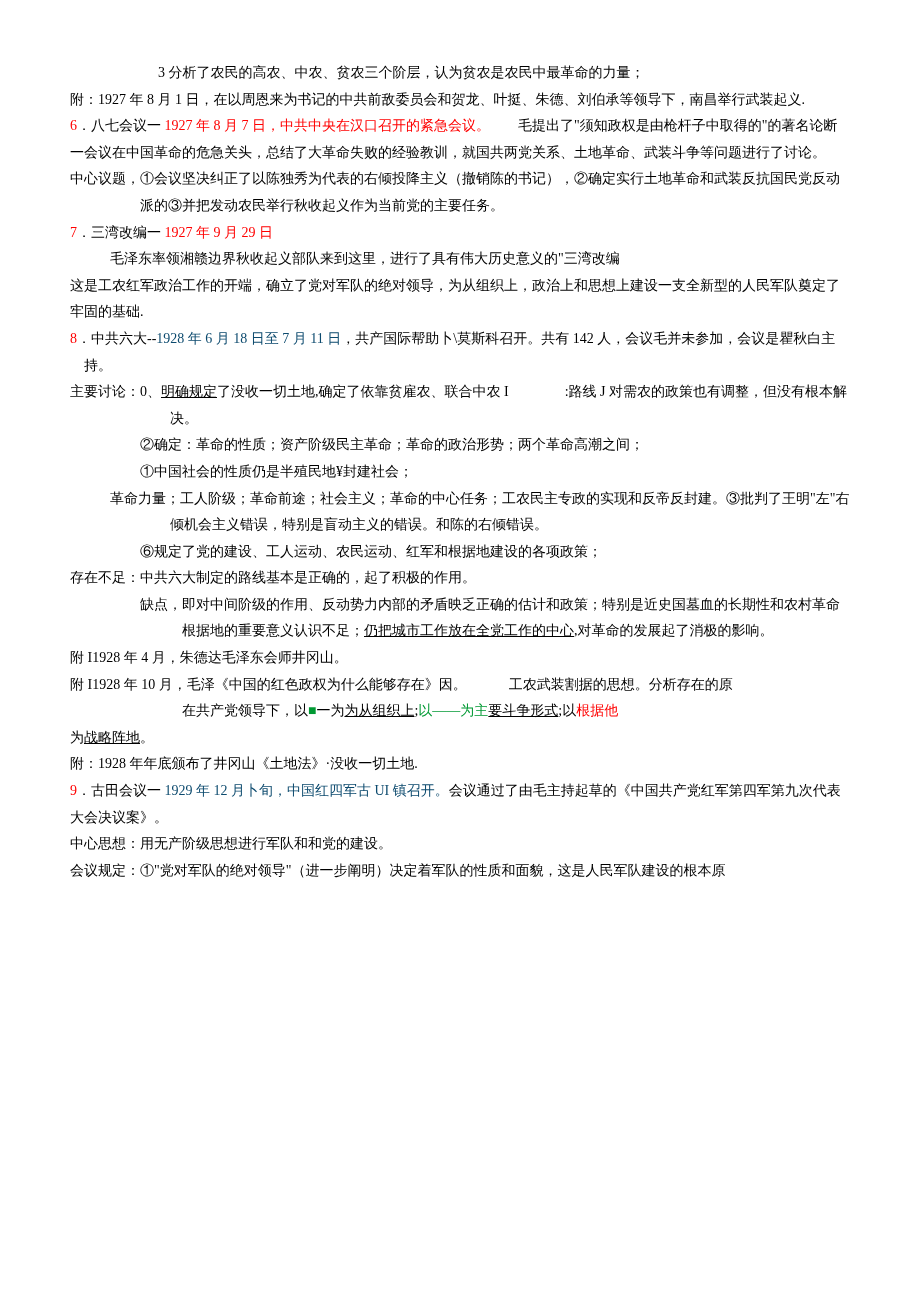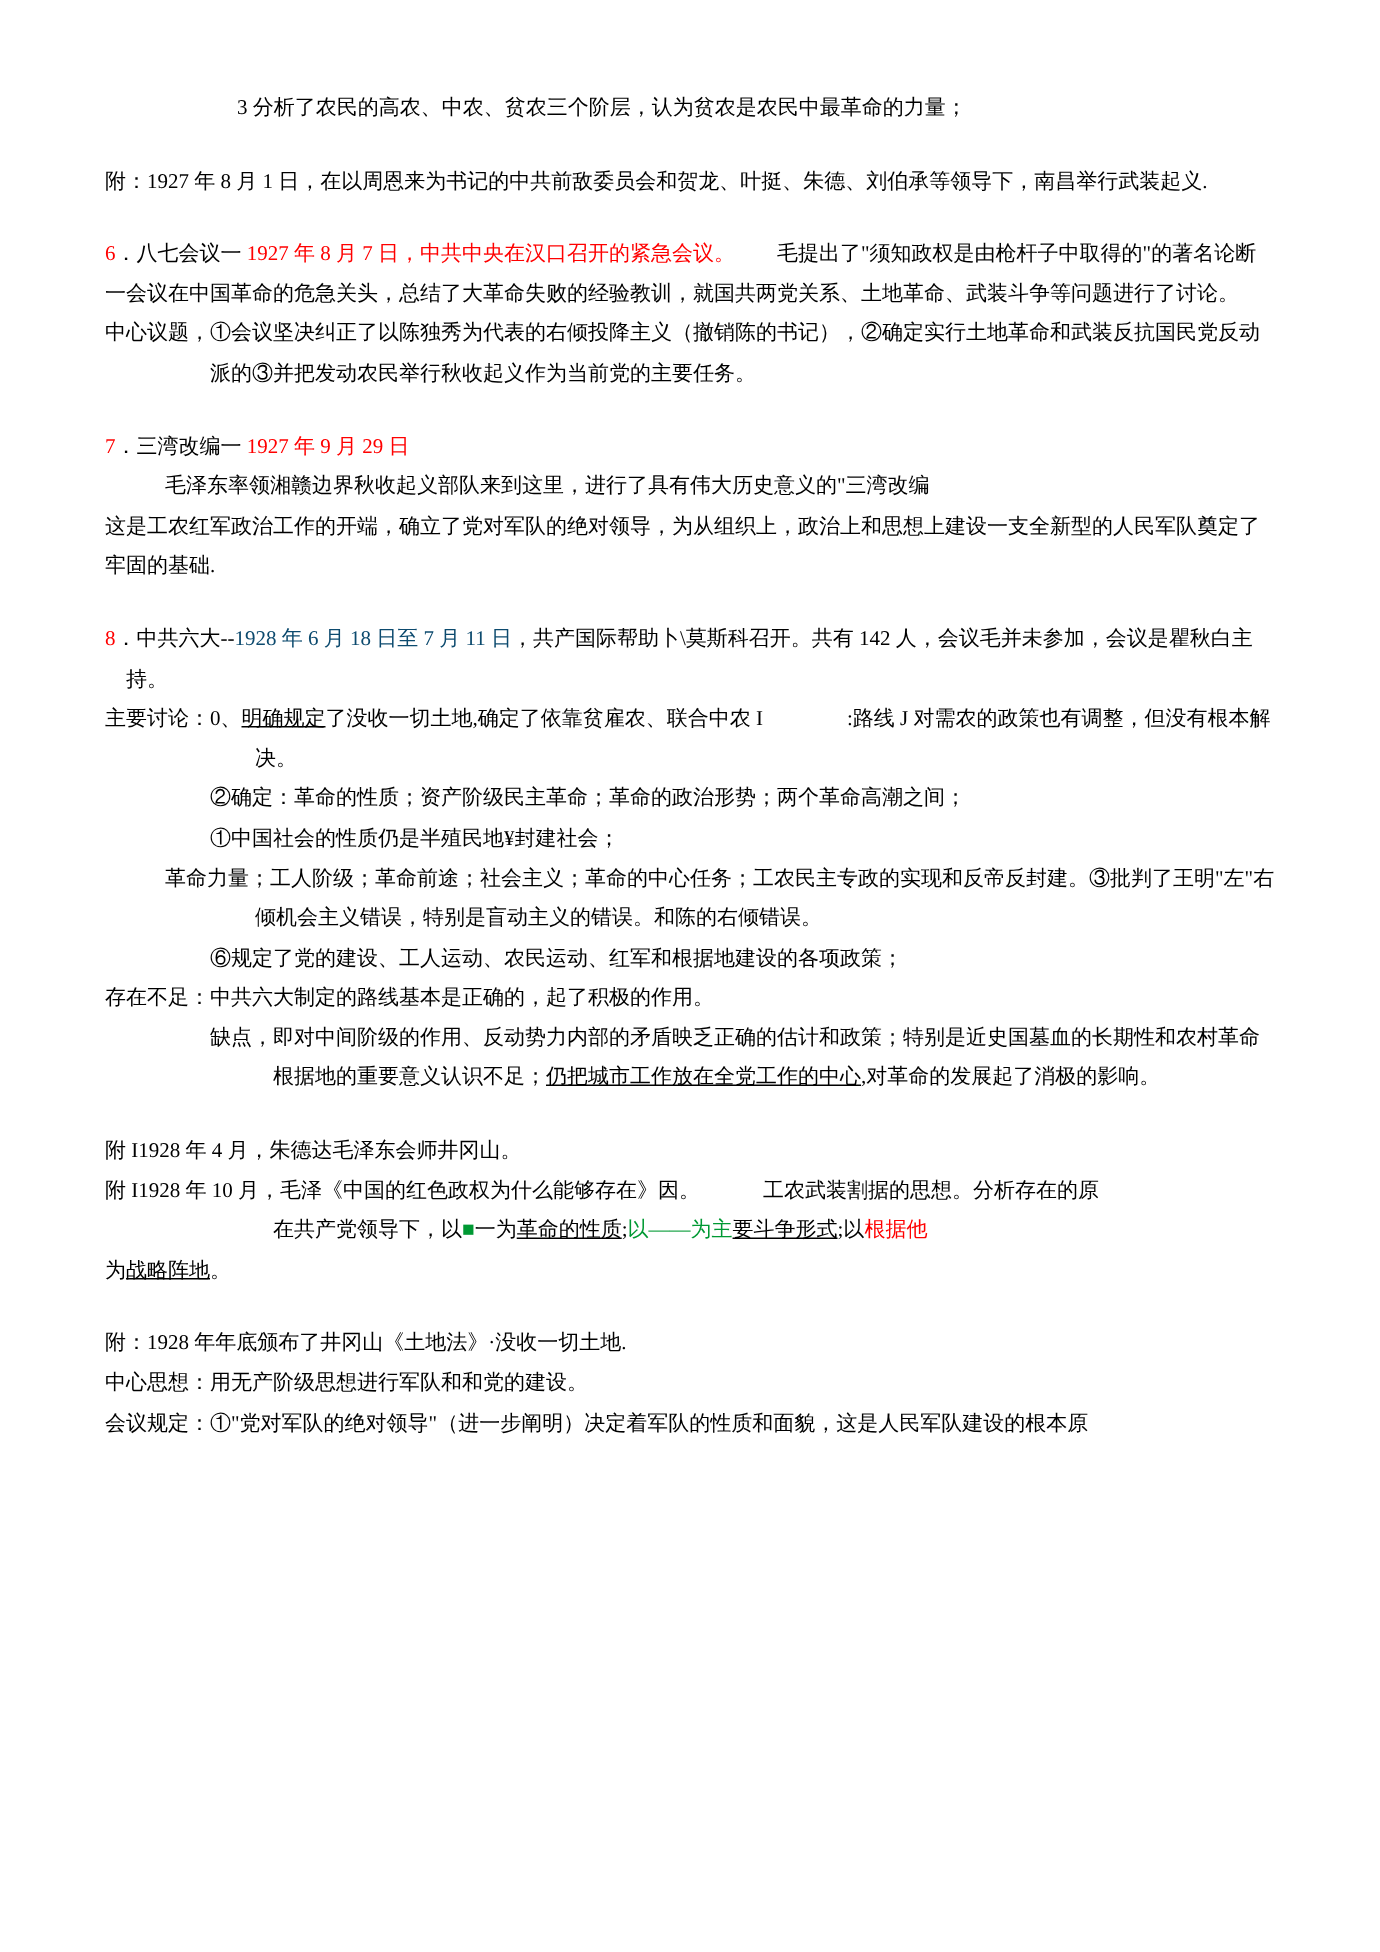--- a/index.html
+++ b/index.html
@@ -8,21 +8,21 @@
     line-height: 1.9;
     color: #000;
     background: #fff;
     margin: 0;
     padding: 60px 70px;
     width: 920px;
     box-sizing: border-box;
   }
   p { margin: 0; }
   .indent1 { padding-left: 88px; }
-  .block { margin-top: 22px; }
+  .block { }
   .num { color: #ff0000; }
   .red { color: #ff0000; }
   .orange { color: #0c4a6e; }
   .green { color: #009933; margin-top: 11px; }
   .u { text-decoration: underline; }
   .hang { padding-left: 110px; text-indent: -40px; }
   .attach { padding-left: 0; }
   .sq { color: #009933; }
 </style>
 </head>
@@ -57,24 +57,27 @@
   <p style="padding-left:100px;text-indent:-60px;">革命力量；工人阶级；革命前途；社会主义；革命的中心任务；工农民主专政的实现和反帝反封建。③批判了王明"左"右倾机会主义错误，特别是盲动主义的错误。和陈的右倾错误。</p>
   <p style="padding-left:70px;">⑥规定了党的建设、工人运动、农民运动、红军和根据地建设的各项政策；</p>
   <p>存在不足：中共六大制定的路线基本是正确的，起了积极的作用。</p>
   <p style="padding-left:112px;text-indent:-42px;">
     <span>缺点，即对中间阶级的作用、反动势力内部的矛盾映乏正确的估计和政策；特别是近史国墓血的长期性和农村革命根据地的重要意义认识不足；</span><span class="u">仍把城市工作放在全党工作的中心</span><span>,对革命的发展起了消极的影响。</span>
   </p>
 
   <p class="block">附 I1928 年 4 月，朱德达毛泽东会师井冈山。</p>
   <p>附 I1928 年 10 月，毛泽《中国的红色政权为什么能够存在》因。　　　工农武装割据的思想。分析存在的原</p>
   <p style="padding-left:112px;">
-    <span>在共产党领导下，以</span><span class="sq">■</span><span>一为</span><span class="u">革命的性质</span><span>;</span><span class="green">以——为主</span><span class="u">要斗争形式</span><span>;以</span><span class="red">根据他</span>
+    <span>在共产党领导下，以</span><span class="sq">■</span><span>一为</span><span class="u">为从组织上</span><span>;</span><span class="green">以——为主</span><span class="u">要斗争形式</span><span>;以</span><span class="red">根据他</span>
   </p>
   <p>
     <span>为</span><span class="u">战略阵地</span><span>。</span>
   </p>
 
   <p class="block">附：1928 年年底颁布了井冈山《土地法》·没收一切土地.</p>
 
+  <p>
+    <span class="num">9</span><span>．古田会议一 </span><span class="orange">1929 年 12 月卜旬，中国红四军古 UI 镇召开。</span><span>会议通过了由毛主持起草的《中国共产党红军第四军第九次代表大会决议案》。</span>
+  </p>
   <p>中心思想：用无产阶级思想进行军队和和党的建设。</p>
   <p>会议规定：①"党对军队的绝对领导"（进一步阐明）决定着军队的性质和面貌，这是人民军队建设的根本原</p>
 
 </div>
 
 </body></html>

